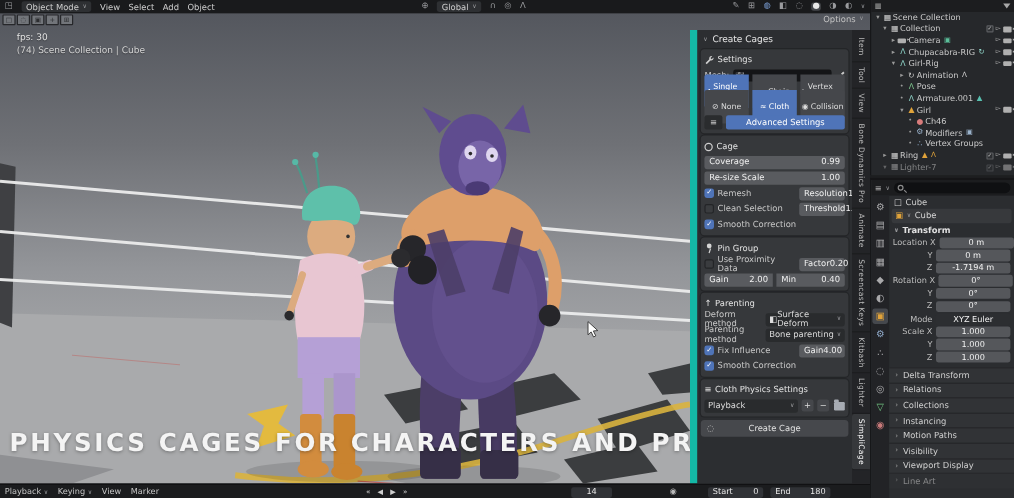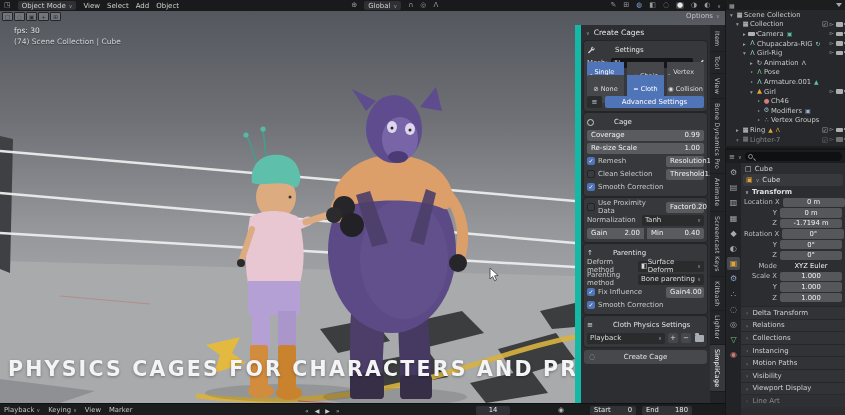--- a/index.html
+++ b/index.html
@@ -23,21 +23,21 @@
 .fps{position:absolute;left:14px;top:15px;font-size:7.5px;color:#e3e3e3;text-shadow:0 1px 1px rgba(0,0,0,.4)}
 .ctx{position:absolute;left:14px;top:26px;font-size:7.5px;color:#d4d4d4;text-shadow:0 1px 1px rgba(0,0,0,.4)}
 .watermark{position:absolute;left:8px;top:346px;font-size:20.5px;font-weight:bold;letter-spacing:2.2px;color:#f4f4f4;white-space:nowrap;text-shadow:0 1px 3px rgba(0,0,0,.35)}
 .cursor{position:absolute;left:489px;top:256px}
 
 
 .np{position:absolute;left:575px;top:25px;width:135px;height:378px;background:#2c2e31;border-left:6px solid #14b8a6;z-index:40;font-size:7px;color:#d6d6d6;padding-top:1px;overflow:hidden}
 .np-head{display:flex;align-items:center;gap:4px;padding:2px 5px;font-size:7.5px;color:#e6e6e6}
 .npbox{background:#36383b;border-radius:3px;margin:2px 3px;padding:2px 3px;box-shadow:0 0 0 1px rgba(20,20,22,.35)}
 .row{display:flex;align-items:center;gap:3px;height:12px;margin:1px 0}
-.hdr{font-size:7px;color:#e3e3e3;gap:20px}
+.hdr{font-size:7px;color:#e3e3e3;gap:3px}
 .lbl{color:#c8c8c8}
 .grow{flex:1}
 .meshfield{flex:1;height:10px;background:#141517;border-radius:2px;display:flex;align-items:center;padding:0 2px}
 .checker{width:7px;height:7px;background-image:linear-gradient(45deg,#8a8a8a 25%,transparent 25%,transparent 75%,#8a8a8a 75%),linear-gradient(45deg,#8a8a8a 25%,#35363a 25%,#35363a 75%,#8a8a8a 75%);background-size:4px 4px;background-position:0 0,2px 2px;border-radius:1px}
 .btn3{flex:1;height:28px;background:#45474b;display:flex;align-items:center;justify-content:center;gap:2px;color:#dcdcdc;font-size:6.5px}
 .btn3:first-child{border-radius:2px 0 0 2px}.btn3:last-child{border-radius:0 2px 2px 0}
 .btn3.active{background:#4f74b8;color:#fff}
 .bico{font-size:6.5px;line-height:1}
 .advico{width:15px;height:12px;background:#2a2c2e;border-radius:2px;display:flex;align-items:center;justify-content:center;color:#cfcfcf;font-size:7px}
 .advbtn{flex:1;height:12px;background:#4f74b8;border-radius:2px;color:#fff;display:flex;align-items:center;justify-content:center}
@@ -333,33 +333,30 @@
             <span>1.50</span>
         </span>
       </div>
       <div class="row">
         <span class="cb">✓</span>
         <span class="lbl">Smooth Correction</span>
       </div>
     </div>
 
     <div class="npbox">
+      <div class="row hdr">
+        <span class="pin-ico"></span>
+        <span>Pin Group</span>
+      </div>
       <div class="row">
         <span class="cb off">✓</span>
         <span class="lbl grow">Use Proximity Data</span>
         <span class="vfield">
           <span>Factor</span>
             <span>0.20</span>
-        </span>
-      </div>
-      <div class="row">
-        <span class="lbl grow">Normalization</span>
-        <span class="dd">
-          <span>Tanh</span>
-            <span class="chev">∨</span>
         </span>
       </div>
       <div class="row">
         <span class="half l">
           <span>Gain</span>
             <span>2.00</span>
         </span>
         <span class="half r">
           <span>Min</span>
             <span>0.40</span>

